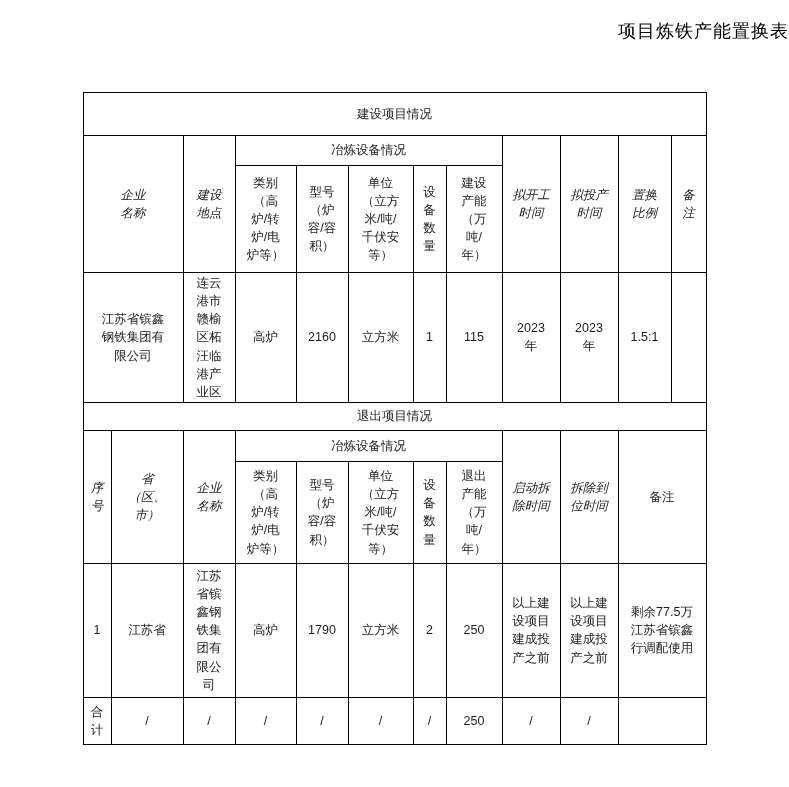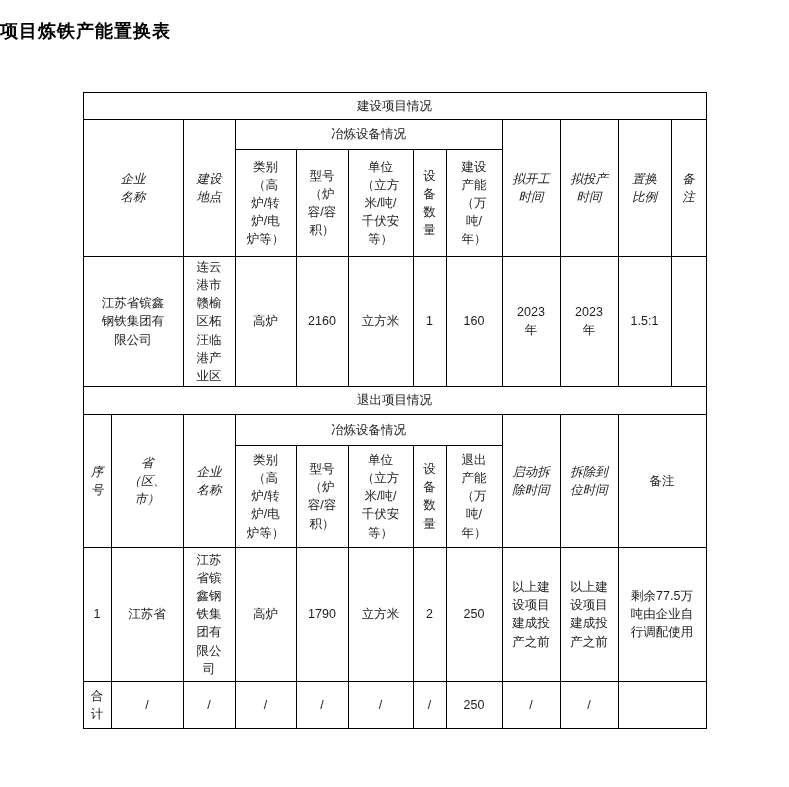--- a/index.html
+++ b/index.html
@@ -12,23 +12,23 @@
   body{
     width:789px;height:787px;
     background:var(--bg);
     font-family:"Liberation Sans","DejaVu Sans",sans-serif;
     color:var(--text);
     overflow:hidden;
   }
   .page{width:789px;height:787px;position:relative;}
   .title{
     margin:18px 0 0 0;
-    text-align:left;
+    text-align:right;
     font-size:18px;
-    font-weight:bold;
+    font-weight:normal;
     color:#000;
     letter-spacing:1px;
     line-height:26px;
   }
   table.tbl{
     border-collapse:collapse;
     table-layout:fixed;
     width:623px;
     margin:48px auto 0 auto;
   }
@@ -36,21 +36,21 @@
     border:1px solid var(--border);
     text-align:center;
     vertical-align:middle;
     font-size:12.5px;
     line-height:1.45;
     padding:1px 1px;
     white-space:pre-line;
     overflow:hidden;
     word-break:break-all;
   }
-  tr.r-sec td{height:27px;}
+  tr.r-sec td{height:43px;}
   tr.r-h1 td{height:30px;}
   tr.r-h2 td{height:107px;}
   tr.r-d1 td{height:115px;}
   tr.r-sec2 td{height:28px;}
   tr.r-h1b td{height:31px;}
   tr.r-h2b td{height:102px;}
   tr.r-d2 td{height:134px;}
   tr.r-total td{height:47px;}
   td.lh-tall{line-height:1.9;font-style:italic;}
 </style>
@@ -128,21 +128,21 @@
 港市
 赣榆
 区柘
 汪临
 港产
 业区</td>
       <td>高炉</td>
       <td>2160</td>
       <td>立方米</td>
       <td>1</td>
-      <td>160</td>
+      <td>115</td>
       <td>2023
 年</td>
       <td>2023
 年</td>
       <td>1.5:1</td>
       <td></td>
     </tr>
 
     <tr class="r-sec2">
       <td colspan="12">退出项目情况</td>
@@ -204,21 +204,21 @@
       <td>250</td>
       <td>以上建
 设项目
 建成投
 产之前</td>
       <td>以上建
 设项目
 建成投
 产之前</td>
       <td colspan="2">剩余77.5万
-吨由企业自
+江苏省镔鑫
 行调配使用</td>
     </tr>
     <tr class="r-total">
       <td>合
 计</td>
       <td>/</td>
       <td>/</td>
       <td>/</td>
       <td>/</td>
       <td>/</td>

